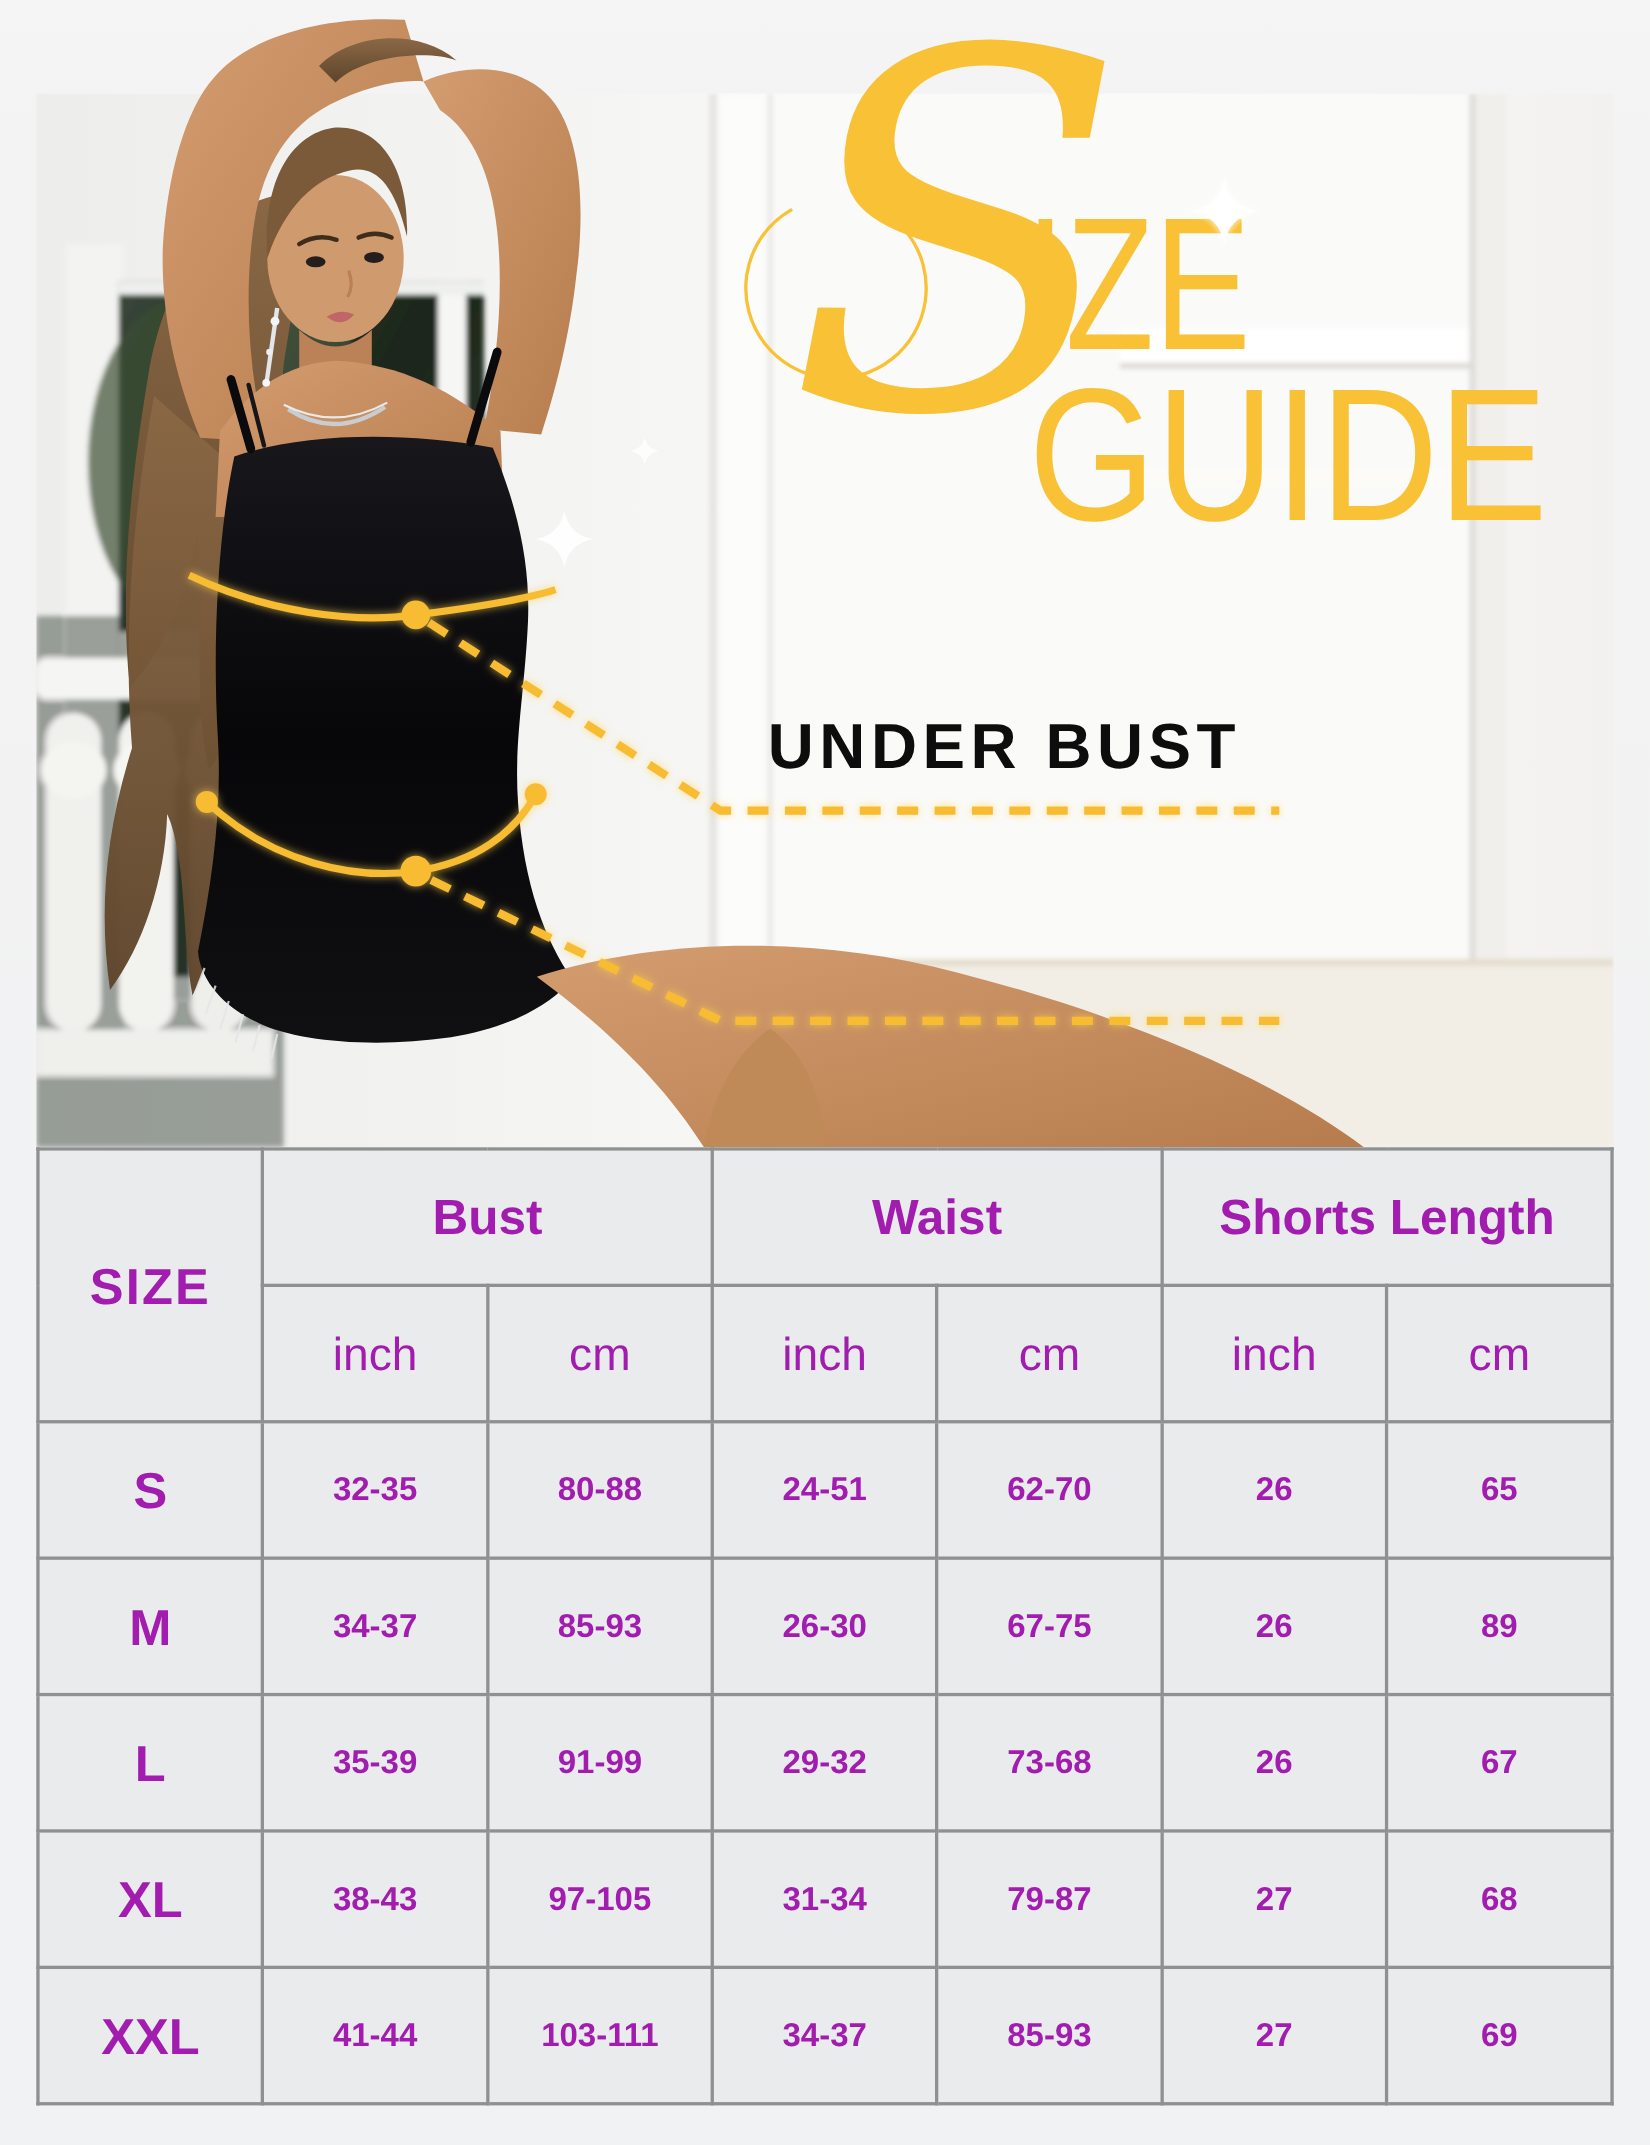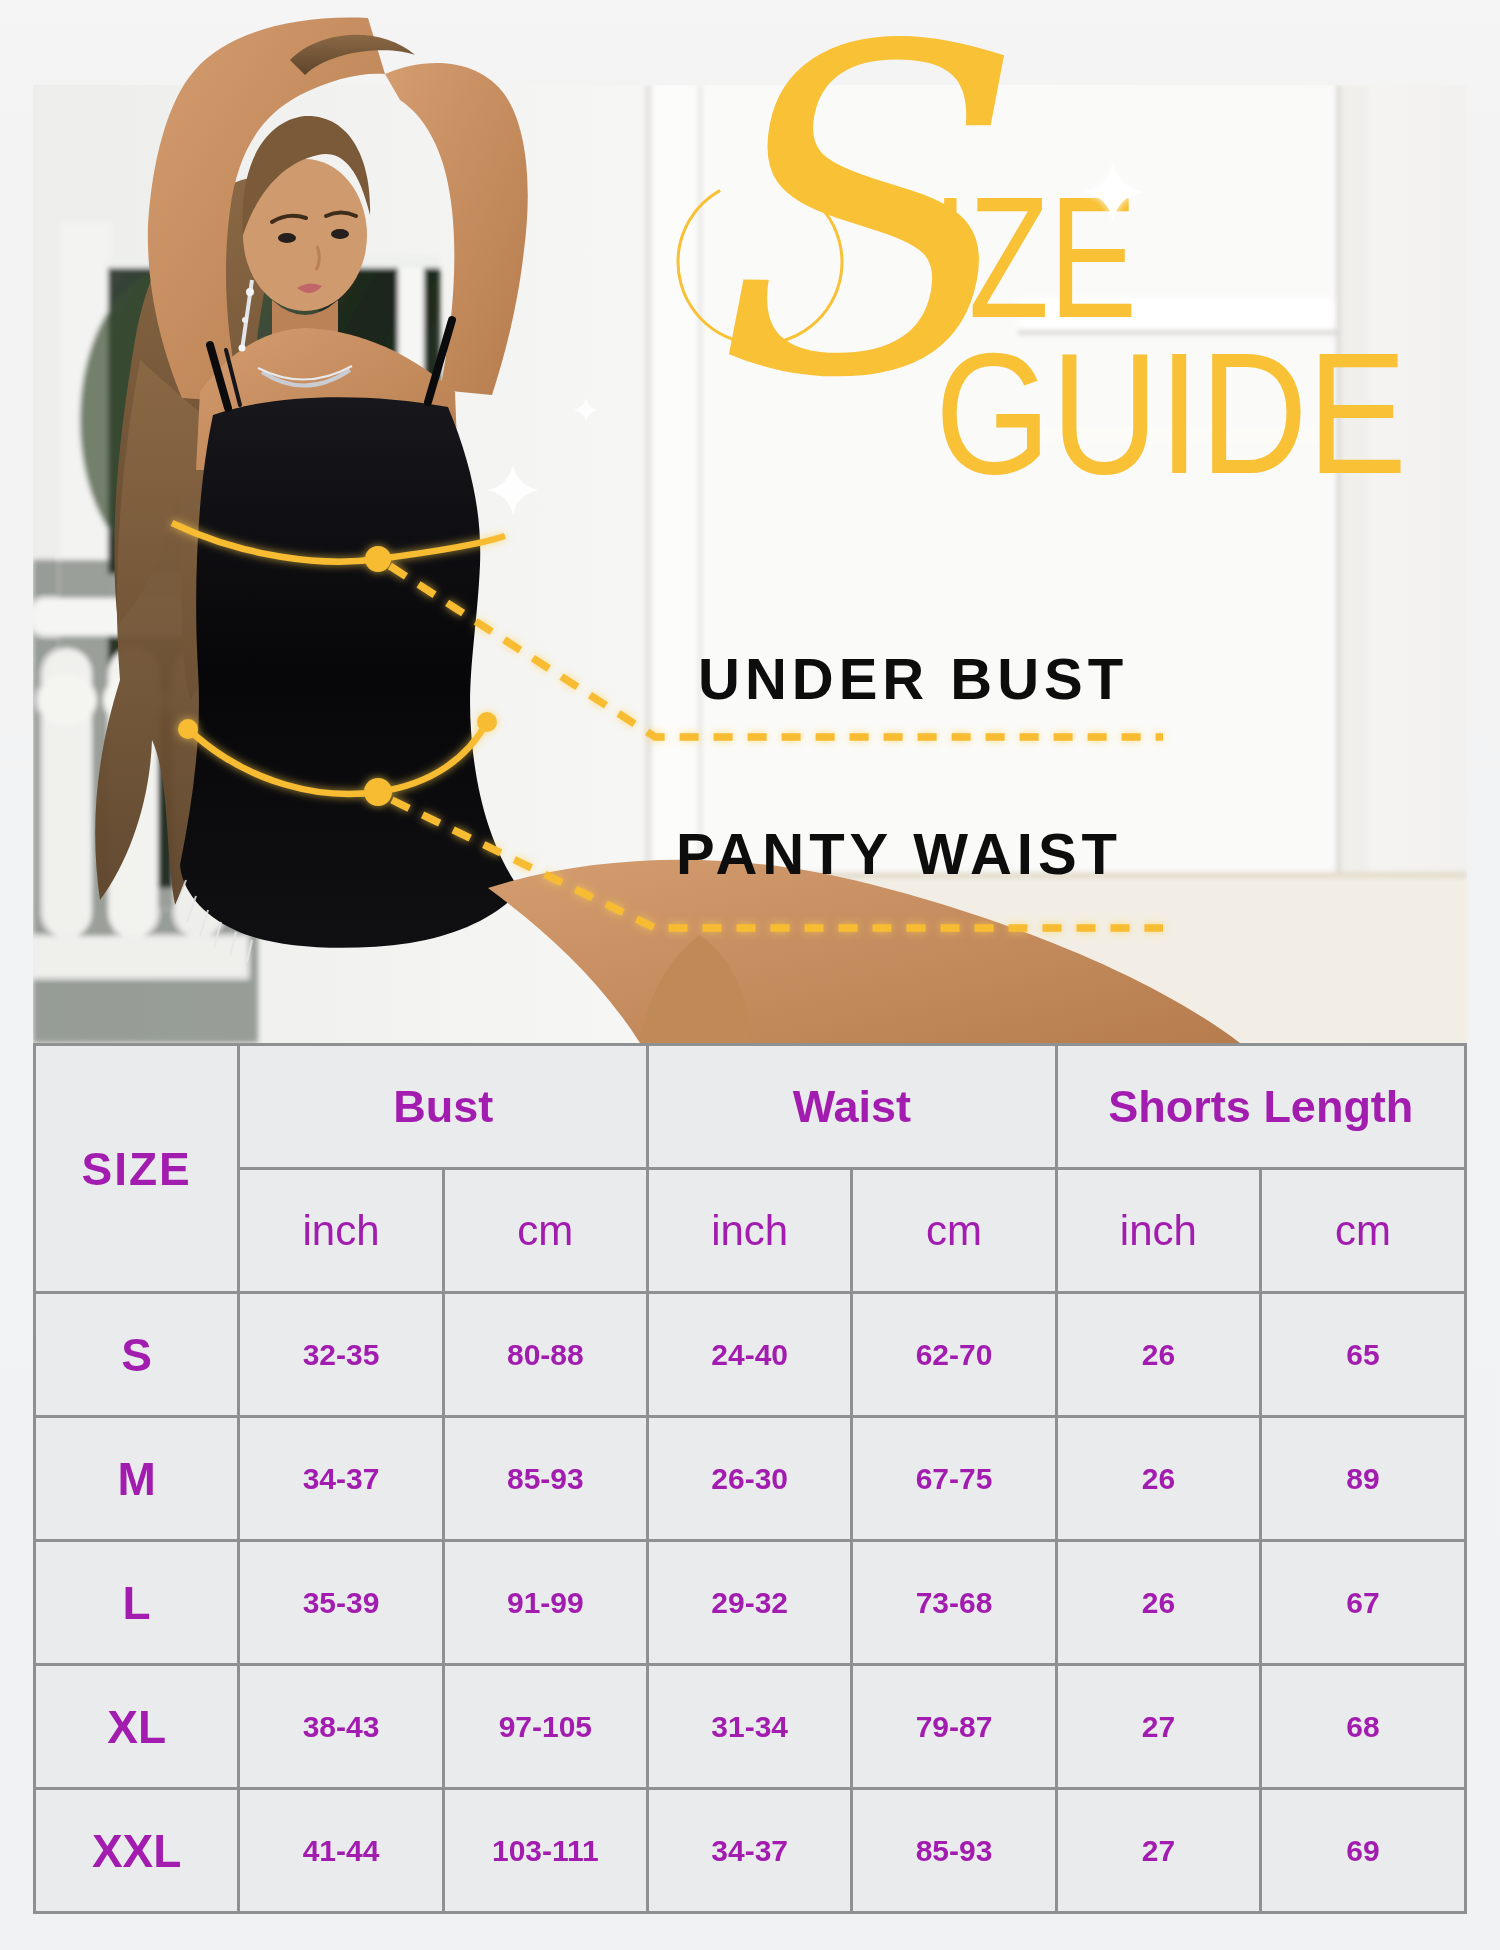--- a/index.html
+++ b/index.html
@@ -193,21 +193,20 @@
 
     <g fill="#ffffff">
       <path opacity="0.55" filter="url(#soft)" d="M1113,158 Q1118,186 1147,192 Q1118,198 1113,226 Q1108,198 1079,192 Q1108,186 1113,158 Z"></path>
       <path d="M1113,162 Q1117,187 1143,192 Q1117,197 1113,222 Q1109,197 1083,192 Q1109,187 1113,162 Z"></path>
       <path opacity="0.9" d="M513,464 Q517,486 539,490 Q517,494 513,516 Q509,494 487,490 Q509,486 513,464 Z"></path>
       <path opacity="0.8" d="M586,398 Q588,408 599,410 Q588,412 586,422 Q584,412 573,410 Q584,408 586,398 Z"></path>
     </g>
   </svg>
 
   <div class="measure-label label-under-bust">UNDER BUST</div>
-  <div class="measure-label label-panty-waist">PANTY WAIST</div>
 
   <table class="size-table">
     <colgroup>
       <col style="width:14.28%">
         <col style="width:14.28%">
         <col style="width:14.28%">
       <col style="width:14.28%">
         <col style="width:14.28%">
         <col style="width:14.28%">
       <col style="width:14.32%">
@@ -224,21 +223,21 @@
         <th class="th-unit">cm</th>
         <th class="th-unit">inch</th>
         <th class="th-unit">cm</th>
         <th class="th-unit">inch</th>
         <th class="th-unit">cm</th>
       </tr>
       <tr>
         <td class="td-size">S</td>
         <td class="td-val">32-35</td>
         <td class="td-val">80-88</td>
-        <td class="td-val">24-40</td>
+        <td class="td-val">24-51</td>
         <td class="td-val">62-70</td>
         <td class="td-val">26</td>
         <td class="td-val">65</td>
       </tr>
       <tr>
         <td class="td-size">M</td>
         <td class="td-val">34-37</td>
         <td class="td-val">85-93</td>
         <td class="td-val">26-30</td>
         <td class="td-val">67-75</td>

